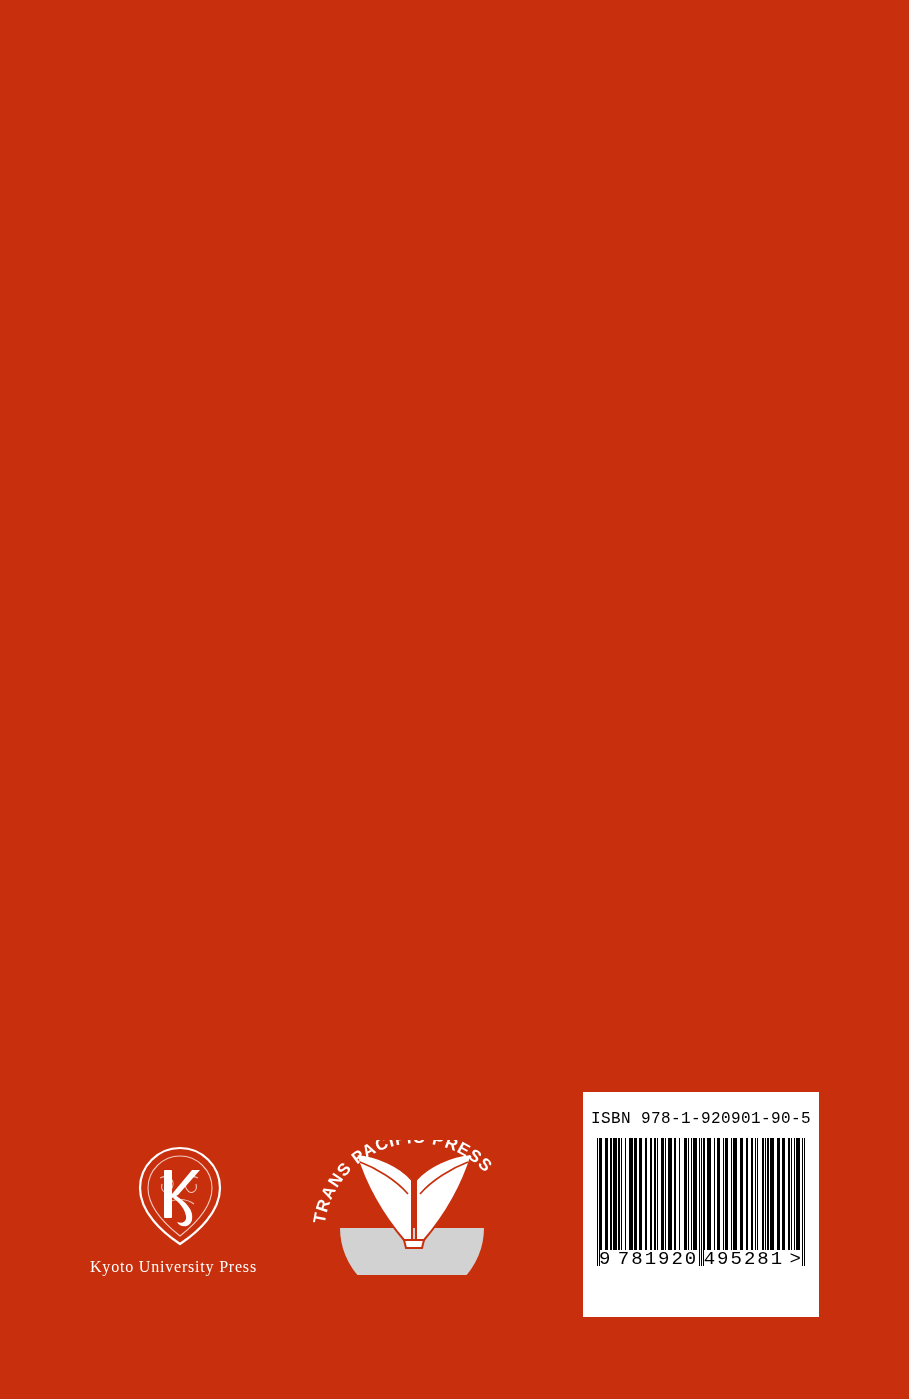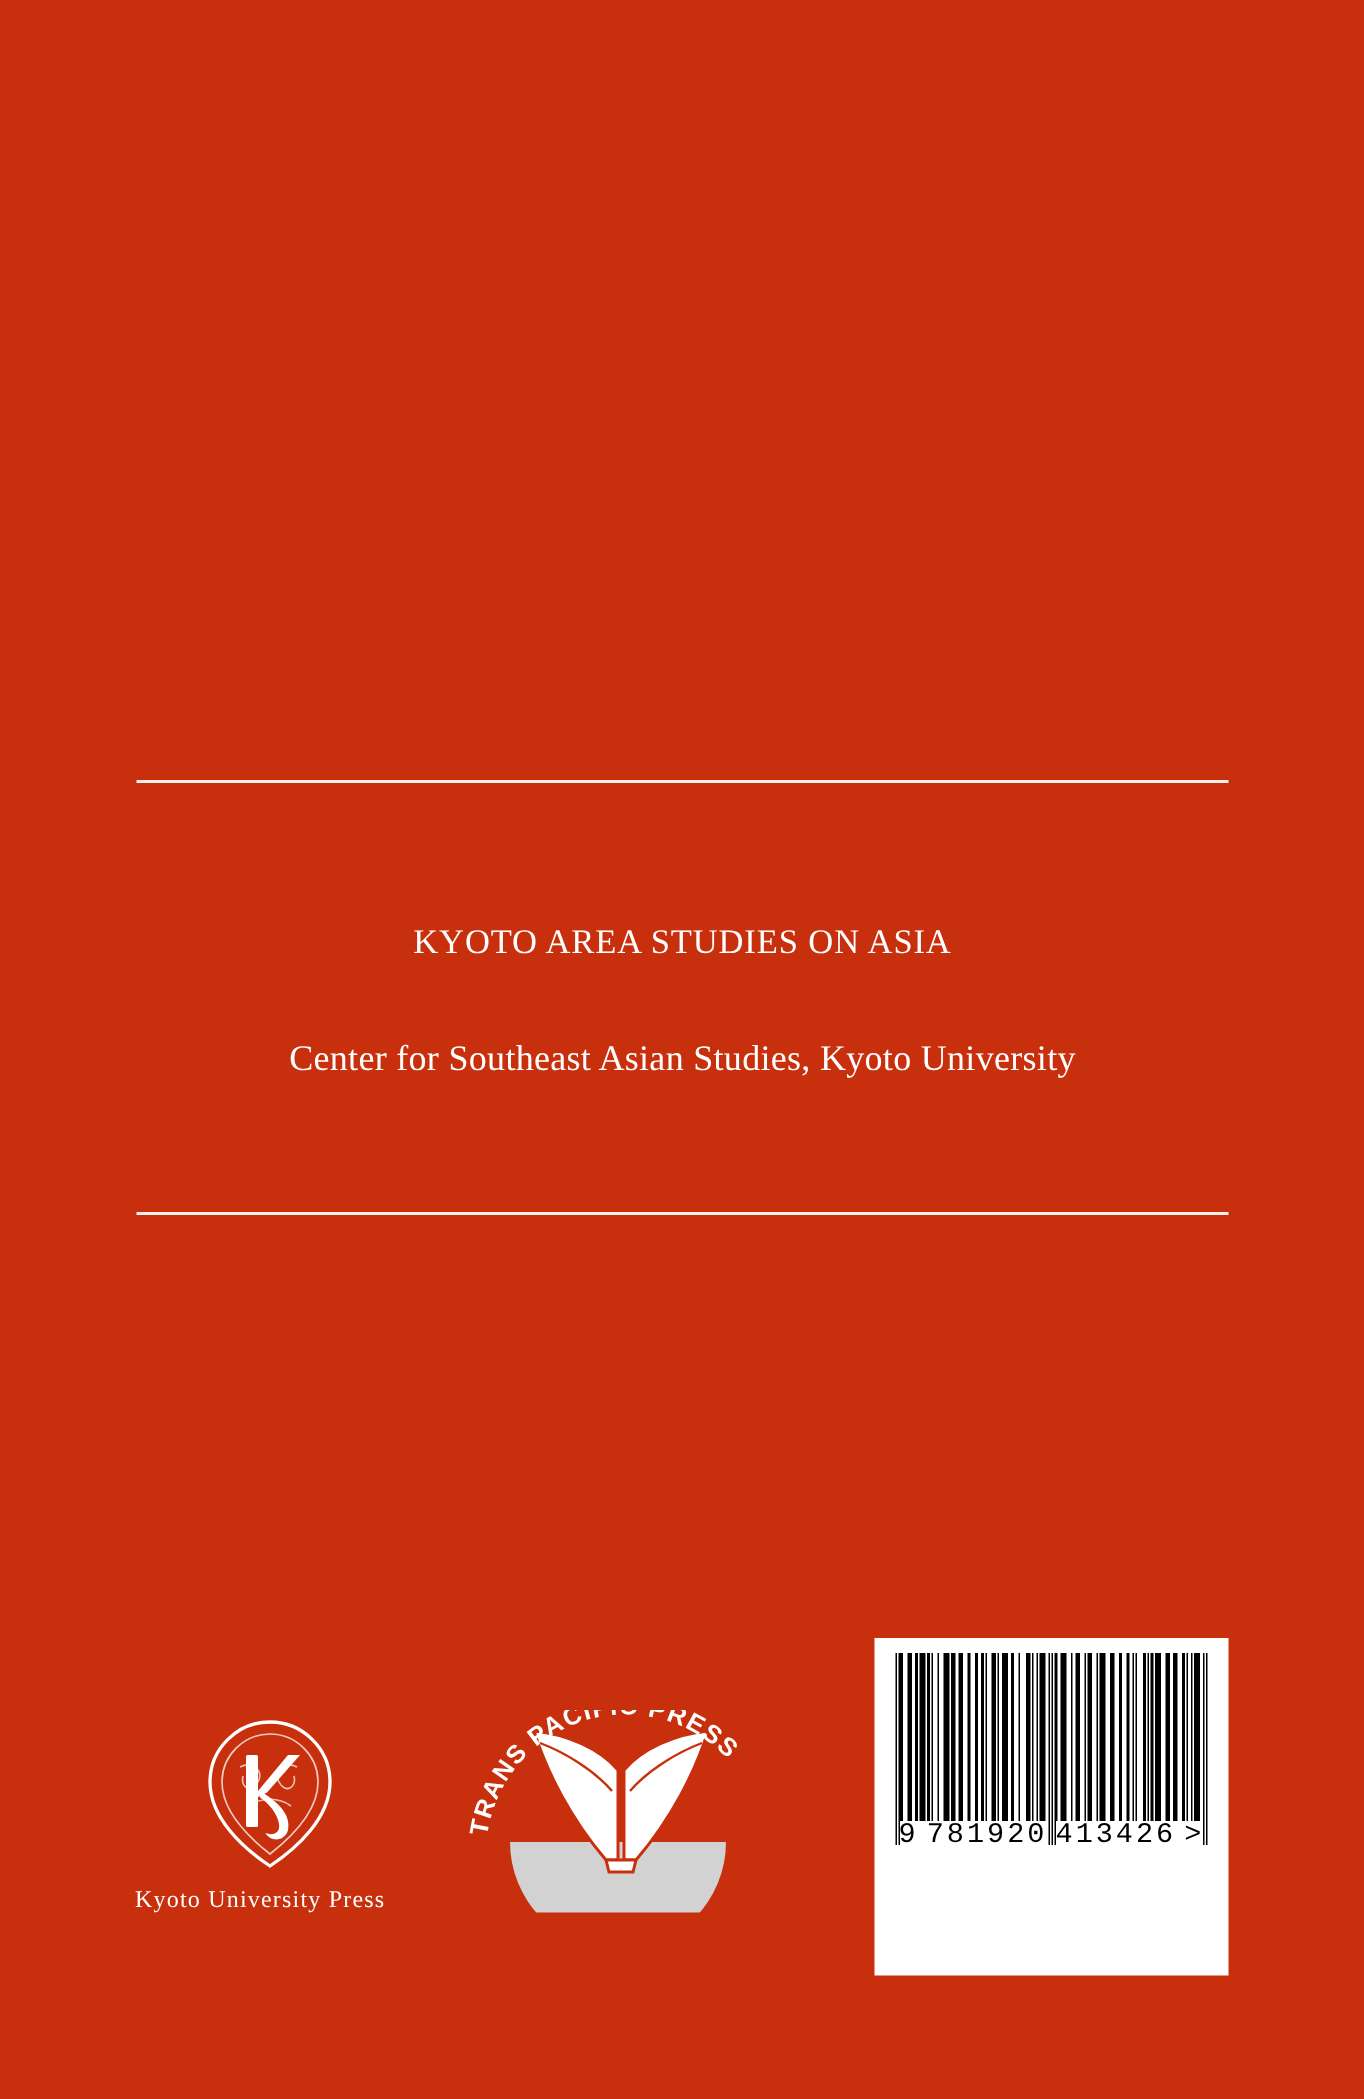--- a/index.html
+++ b/index.html
@@ -143,28 +143,20 @@
     padding: 0 2px;
     box-sizing: border-box;
   }
   .isbn-digits span { letter-spacing: 2px; }
 </style>
 </head>
 <body>
 
 <div class="page">
 
-  <div class="series-block">
-    <div class="rule"></div>
-    <div class="series-inner">
-      <div class="series-title">KYOTO AREA STUDIES ON ASIA</div>
-      <div class="series-affil">Center for Southeast Asian Studies, Kyoto University</div>
-    </div>
-    <div class="rule"></div>
-  </div>
 
   <div class="logos">
 
     <div class="kup">
       <div class="kup-mark">
         <svg viewBox="0 0 120 110" width="120" height="110" aria-hidden="true">
           <g fill="none" stroke="#ffffff" stroke-width="2.2">
             <path d="M60 8 C38 8 20 26 20 48 C20 72 42 92 60 104 C78 92 100 72 100 48 C100 26 82 8 60 8 Z"></path>
             <path d="M60 16 C43 16 28 30 28 48 C28 68 46 85 60 96 C74 85 92 68 92 48 C92 30 77 16 60 16 Z" stroke-width="1.1" opacity="0.75"></path>
             <path d="M40 38 C48 34 56 40 52 48 C48 56 40 52 42 44" stroke-width="1.1" opacity="0.7"></path>
@@ -197,20 +189,21 @@
 
         <text font-family="Liberation Sans, sans-serif" font-size="17" font-weight="bold" fill="#ffffff" letter-spacing="1">
           <textPath href="#arcTop" startOffset="4%">TRANS PACIFIC PRESS</textPath>
         </text>
       </svg>
     </div>
 
   </div>
 
   <div class="isbn-box">
+    <div class="isbn-text">ISBN 978-1-920901-90-5</div>
     <div class="barcode-wrap">
       <div class="barcode" id="barcode-bars">
           <div style="flex: 2 0 0px; height: 128px; background: rgb(0, 0, 0);"></div>
           <div style="flex: 2 0 0px; height: 128px; background: transparent;"></div>
           <div style="flex: 2 0 0px; height: 128px; background: rgb(0, 0, 0);"></div>
           <div style="flex: 4 0 0px; height: 112px; background: rgb(0, 0, 0);"></div>
           <div style="flex: 4 0 0px; height: 112px; background: transparent;"></div>
           <div style="flex: 6 0 0px; height: 112px; background: rgb(0, 0, 0);"></div>
           <div style="flex: 4 0 0px; height: 112px; background: transparent;"></div>
           <div style="flex: 4 0 0px; height: 112px; background: rgb(0, 0, 0);"></div>
@@ -306,19 +299,19 @@
           <div style="flex: 2 0 0px; height: 112px; background: transparent;"></div>
           <div style="flex: 6 0 0px; height: 112px; background: rgb(0, 0, 0);"></div>
           <div style="flex: 4 0 0px; height: 112px; background: transparent;"></div>
           <div style="flex: 2 0 0px; height: 128px; background: rgb(0, 0, 0);"></div>
           <div style="flex: 2 0 0px; height: 128px; background: transparent;"></div>
           <div style="flex: 2 0 0px; height: 128px; background: rgb(0, 0, 0);"></div>
         </div>
       <div class="isbn-digits">
         <span>9</span>
         <span>781920</span>
-        <span>413426</span>
+        <span>495281</span>
         <span>&gt;</span>
       </div>
     </div>
   </div>
 
 </div>
 
 </body></html>

